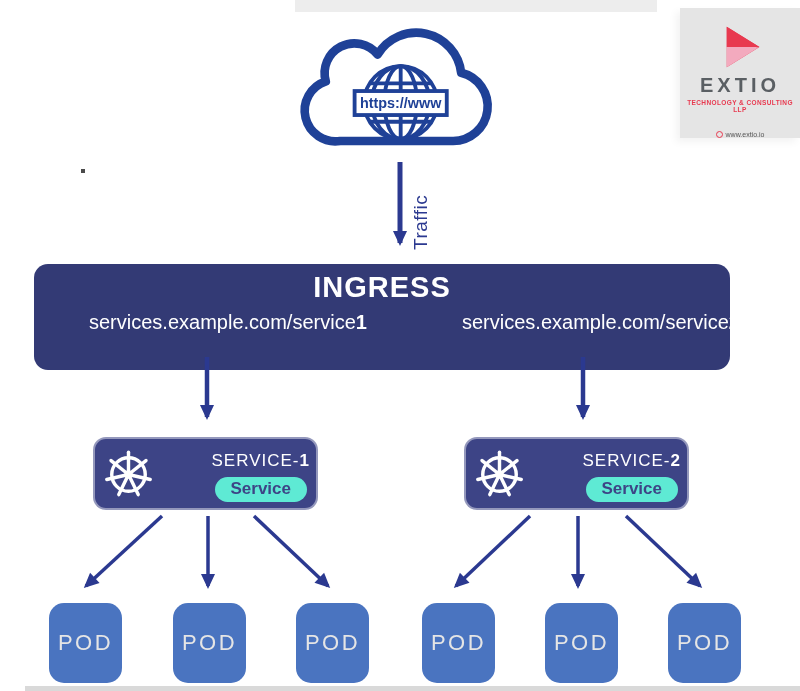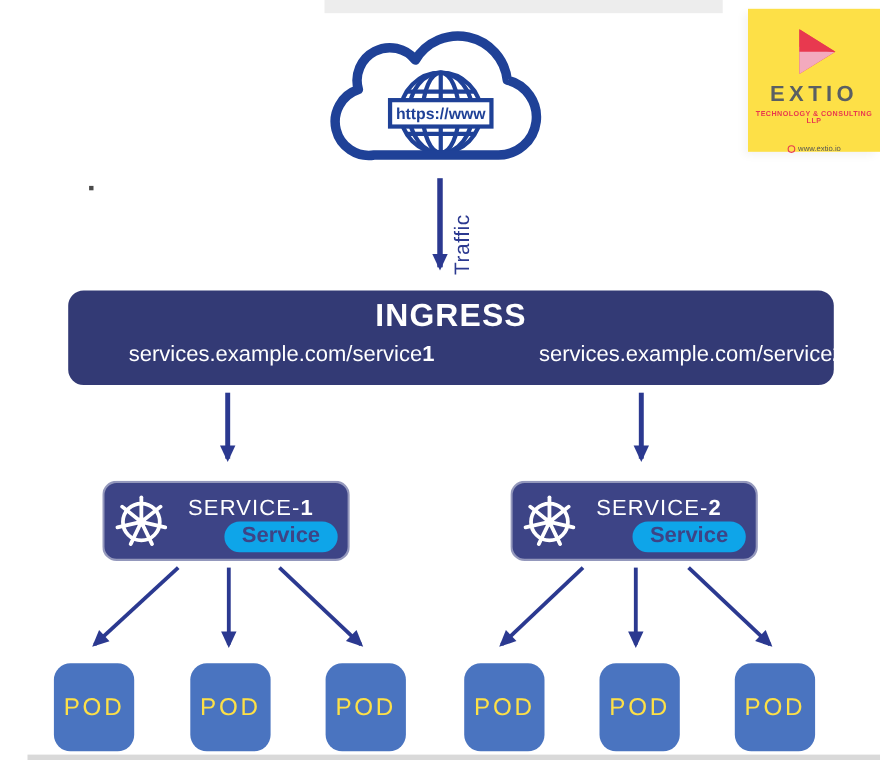--- a/index.html
+++ b/index.html
@@ -22,21 +22,21 @@
 
   
   .traffic-label {
     left:410px; top:250px; width:92px; height:24px;
     transform:rotate(-90deg); transform-origin:0 0;
     color:#2b3990; font-size:19px; letter-spacing:0.5px;
   }
 
   
   .ingress-box {
-    left:62px; top:264px; width:696px; height:86px;
+    left:34px; top:264px; width:696px; height:106px;
     background:#333a75; border-radius:14px; color:#ffffff;
   }
   .ingress-title {
     position:absolute; left:0; top:7px; width:100%;
     text-align:center; font-size:29px; font-weight:800; letter-spacing:1px;
   }
   .ingress-rule { position:absolute; top:47px; font-size:20px; font-weight:400; text-align:left; }
   .ingress-rule b { font-weight:700; }
   .rule-1 { left:55px; width:305px; }
   .rule-2 { left:428px; width:305px; }
@@ -45,47 +45,47 @@
   .service-box {
     top:437px; width:225px; height:73px;
     background:#3d4486; border:2px solid rgba(255,255,255,0.45);
     border-radius:13px; color:#ffffff;
   }
   .service-1 { left:93px; }
   .service-2 { left:464px;padding-left:12px; }
   .helm { position:absolute; left:6px; top:8px; width:55px; height:55px; }
   .service-name {
     position:absolute; left:76px; right:6px; top:12px;
-    text-align:left; font-size:20px; font-weight:500; letter-spacing:1px;
+    text-align:right; font-size:17px; font-weight:500; letter-spacing:1px;
   }
   .service-name b { font-weight:800; }
   .service-badge {
     position:absolute; right:9px; bottom:6px;
-    background:#0ea5e9; color:#3d4486;
+    background:#5eead4; color:#3d4486;
     border-radius:15px; padding:2px 16px 3px 16px;
-    font-size:20px; font-weight:600;
+    font-size:17px; font-weight:600;
   }
 
   
   .pod {
     top:603px; width:73px; height:80px;
     background:#4a74c0; border-radius:15px;
-    color:#fde047; display:flex; align-items:center; justify-content:center;
+    color:#e5e5e5; display:flex; align-items:center; justify-content:center;
     font-size:22px; font-weight:300; letter-spacing:2.5px;
   }
   .pod-1 { left:49px; }  .pod-2 { left:173px; } .pod-3 { left:296px; }
   .pod-4 { left:422px; } .pod-5 { left:545px; } .pod-6 { left:668px; }
 
   
   .arrows { left:0; top:0; width:800px; height:691px; pointer-events:none; }
 
   
   .logo-card {
     left:680px; top:8px; width:120px; height:130px;
-    background:#fde047; box-shadow:-4px 4px 8px rgba(0,0,0,0.05);
+    background:#e5e5e5; box-shadow:-4px 4px 8px rgba(0,0,0,0.05);
     text-align:center;
   }
   .logo-triangle { width:46px; height:46px; margin-top:16px; }
   .logo-name { font-size:20px; font-weight:700; color:#5a5f63; letter-spacing:4px; line-height:1.1; }
   .logo-tagline { font-size:6.5px; font-weight:600; color:#e8394f; letter-spacing:0.4px; margin-top:3px; }
   .logo-site { margin-top:18px; font-size:7px; color:#555555; display:flex; align-items:center; justify-content:center; gap:3px; }
   .globe-dot {
     width:7px; height:7px; border-radius:50%;
     border:1.5px solid #e8394f; display:inline-block;
   }

